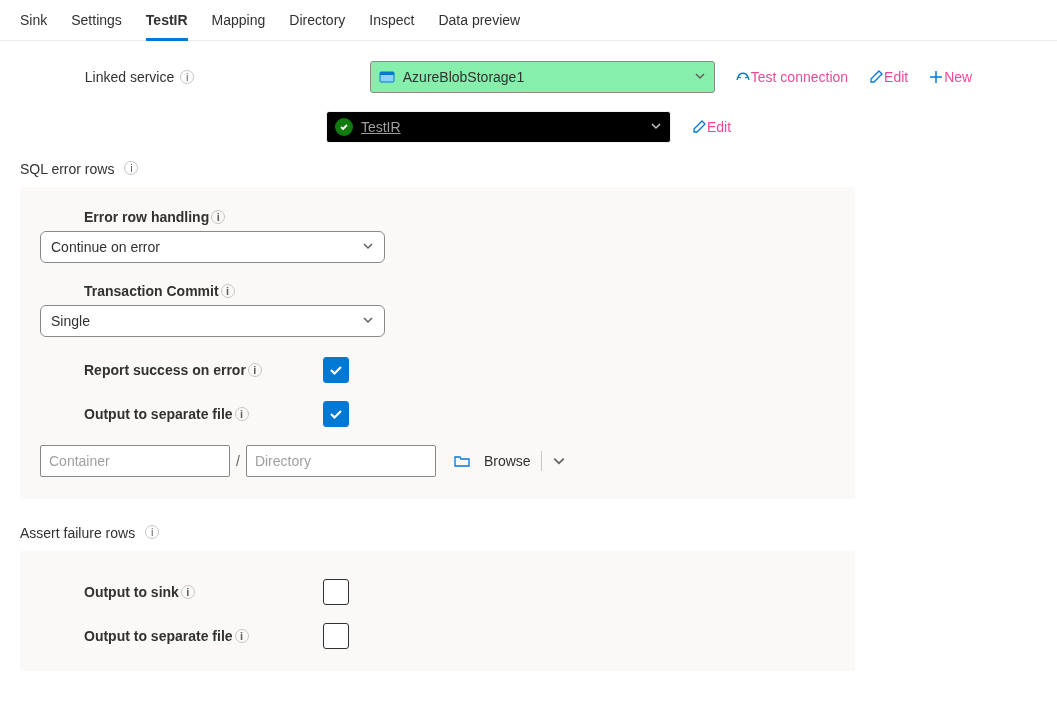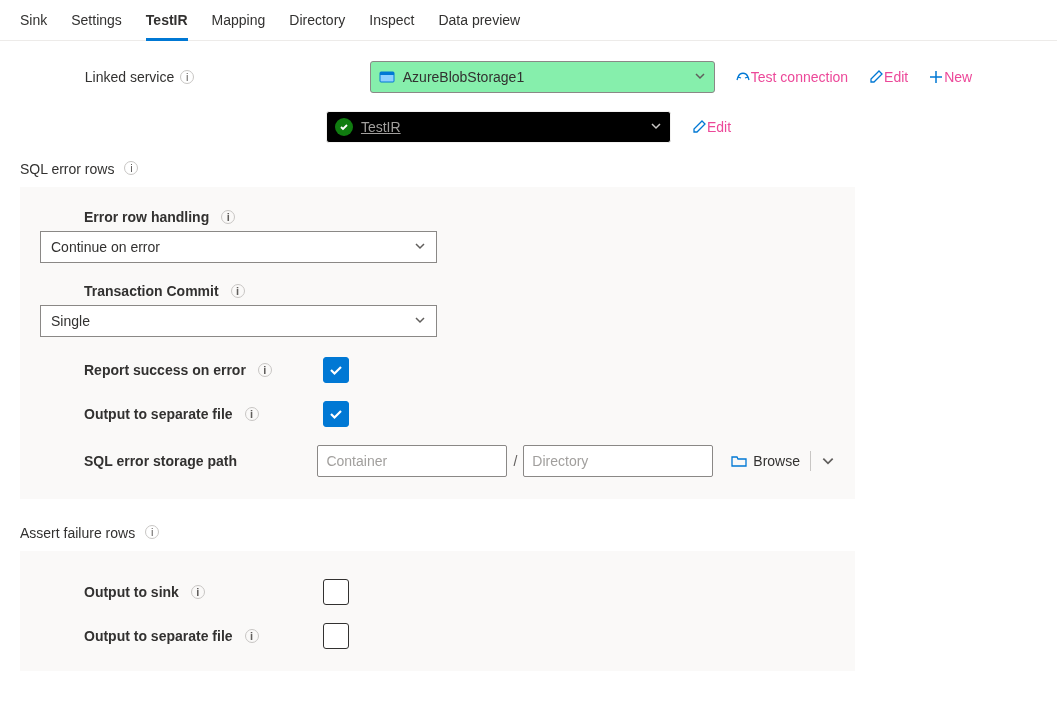--- a/index.html
+++ b/index.html
@@ -106,29 +106,29 @@
   .section-panel {
     background: #faf9f8;
     padding: 22px 20px 22px 20px;
     margin-top: 10px;
     width: 835px;
   }
   .panel-label {
     font-weight: 600;
     display: flex;
     align-items: center;
-    gap: 12px;
+    gap: 2px;
     margin-bottom: 6px;
     padding-left: 44px;
   }
   .dropdown {
-    width: 397px;
+    width: 345px;
     height: 32px;
     border: 1px solid #8a8886;
-    border-radius: 0;
+    border-radius: 6px;
     background: #fff;
     display: flex;
     align-items: center;
     padding: 0 10px;
     cursor: pointer;
     margin-bottom: 20px;
   }
   .dropdown .select-caret { margin-left: auto; }
   .check-row {
     display: flex;
@@ -163,21 +163,21 @@
     padding: 0 8px;
     font-family: inherit;
     font-size: 14px;
     background: #fff;
   }
   .text-input::placeholder { color: #a19f9d; }
   .slash { margin: 0 6px; color: #605e5c; }
   .browse-link {
     display: inline-flex;
     align-items: center;
-    gap: 6px;
+    gap: 14px;
     margin-left: 18px;
     cursor: pointer;
   }
   .browse-link svg { color: #0078d4; }
   .vsep {
     width: 1px; height: 20px;
     background: #c8c6c4;
     margin: 0 10px;
   }
   .chev-btn { cursor: pointer; color: #605e5c; display:inline-flex; }
@@ -309,23 +309,20 @@
         <span class="info-icon">i</span>
       </div>
       <div class="checkbox checked">
         <svg width="16" height="16" viewBox="0 0 16 16">
             <path d="M3 8l3.5 3.5L13 5" stroke="#fff" fill="none" stroke-width="2.2"></path>
           </svg>
       </div>
     </div>
 
     <div class="path-row">
-      <div class="panel-label">
-        <span>SQL error storage path</span>
-      </div>
       <input class="text-input" style="width: 190px;" placeholder="Container">
       <span class="slash">/</span>
       <input class="text-input" style="width: 190px;" placeholder="Directory">
       <span class="browse-link">
         <svg width="16" height="16" viewBox="0 0 16 16">
             <path d="M1 4h5l1 2h8v7H1z" stroke="currentColor" fill="none" stroke-width="1.3"></path>
           </svg>
         <span>Browse</span>
       </span>
       <span class="vsep"></span>

